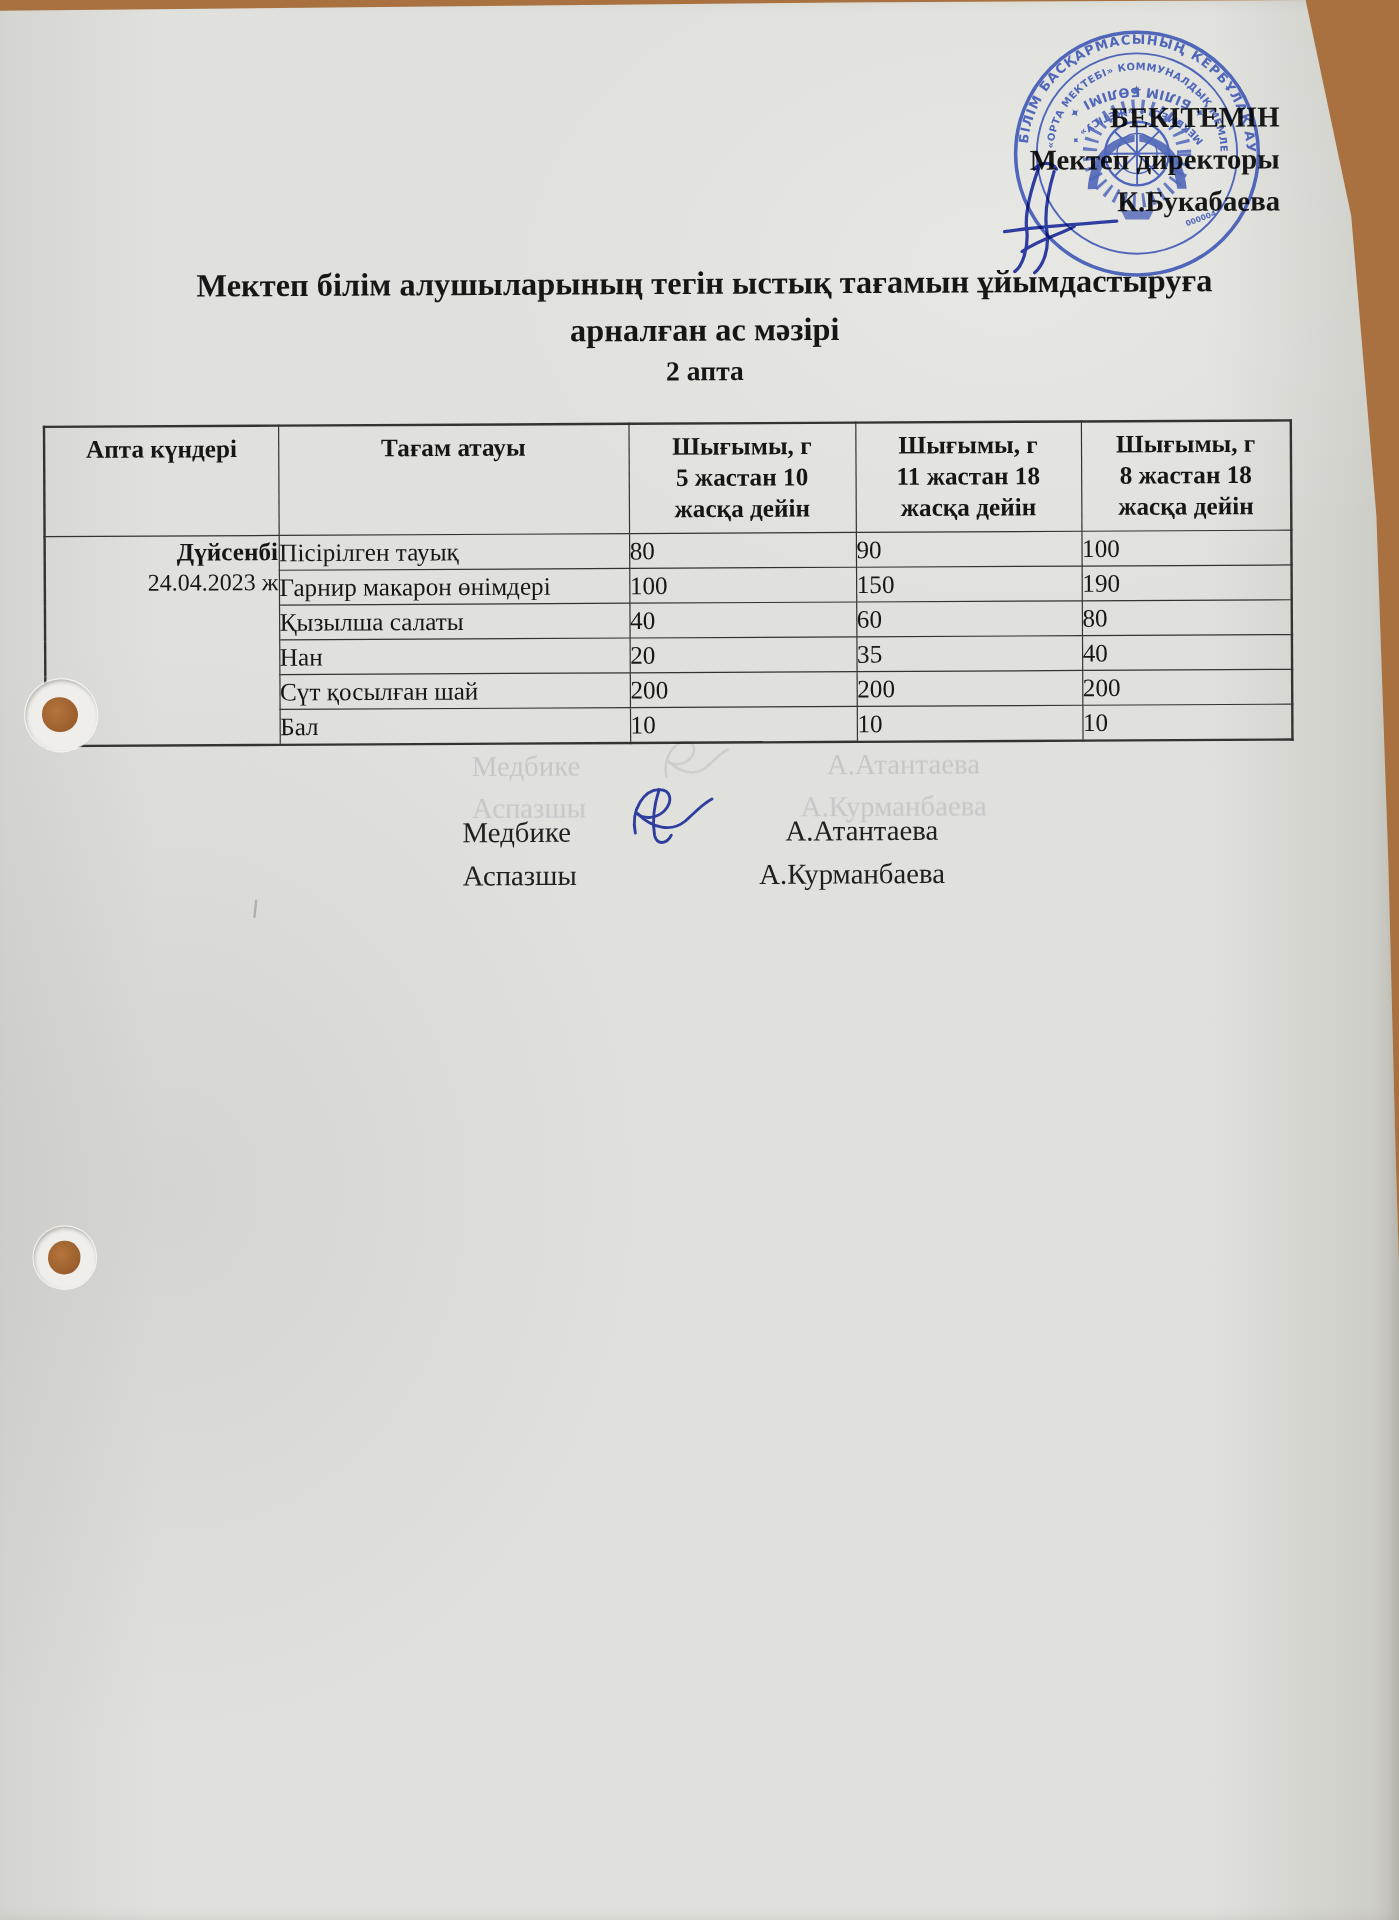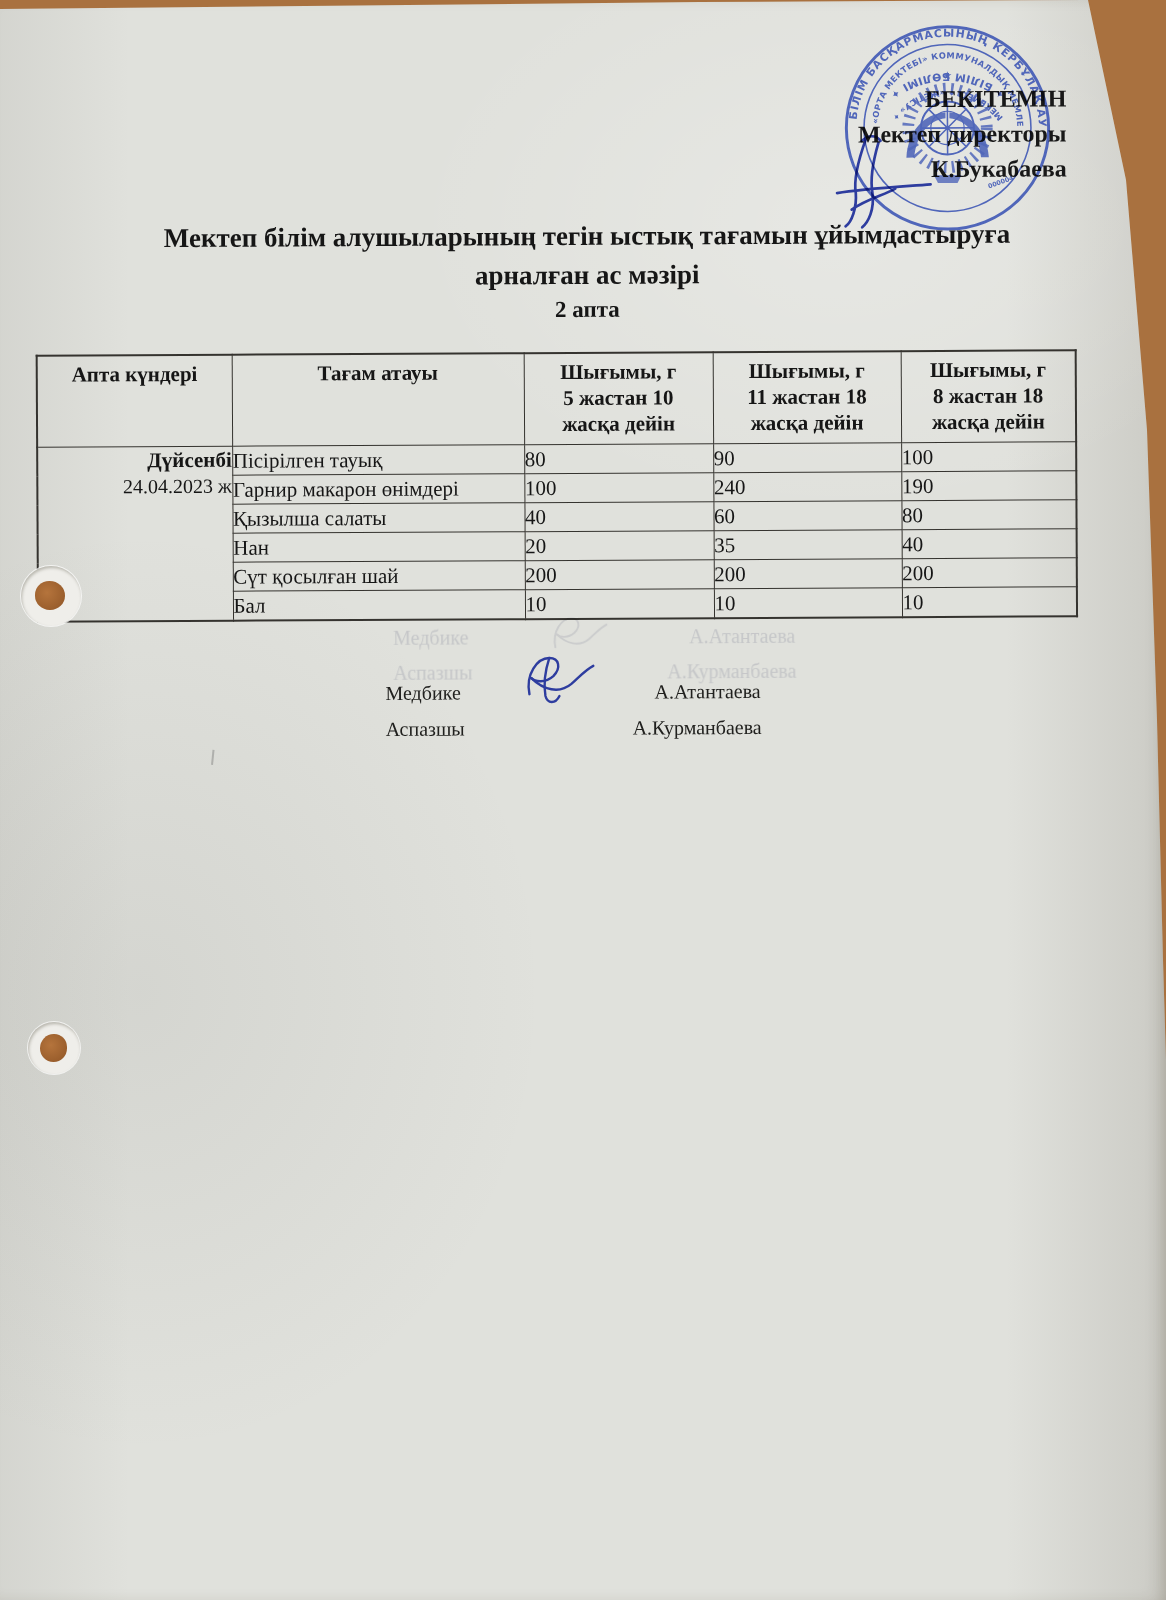--- a/index.html
+++ b/index.html
@@ -49,21 +49,21 @@
   table.menu th, table.menu td { border:1.6px solid #35332f; }
   table.menu { border:2.4px solid #35332f; }
   table.menu th { height:84px; vertical-align:top; padding-top:5px; font-weight:bold; text-align:center; line-height:26px; }
   table.menu td { height:28px; line-height:26px; padding:0; }
   td.day { vertical-align:top; padding:3px 6px 0 8px;text-align:right; }
   .day-name { font-weight:bold; display:block; }
   .day-date { font-size:20px; display:block; font-weight:normal; }
   td.dish { text-align:left; padding-left:8px; }
   td.val { text-align:left; }
 
-  .sig-row-text { position:absolute; font-size:20px; color:#20201e; }
+  .sig-row-text { position:absolute; font-size:24px; color:#20201e; }
   .ghost { opacity:.16; color:#3f4368; filter:blur(.6px); }
 
   .hole { position:absolute; border-radius:50%; background:#efeeea;
           box-shadow:0 0 0 1px rgba(255,255,255,.7), 1px 2px 3px rgba(90,85,70,.35) inset; }
   .hole .wood-through { position:absolute; background:#a2622e;
           background:radial-gradient(circle at 40% 40%, #b5743c, #8f5526); }
   .pencil-mark { position:absolute; left:212px; top:748px; width:2px; height:15px;
           background:rgba(95,95,95,.35); transform:rotate(6deg); }
 </style>
 </head>
@@ -162,21 +162,21 @@
             <span class="day-date">24.04.2023 ж</span>
           </td>
           <td class="dish">Пісірілген тауық</td>
           <td class="val">80</td>
           <td class="val">90</td>
           <td class="val">100</td>
         </tr>
         <tr>
           <td class="dish">Гарнир макарон өнімдері</td>
           <td class="val">100</td>
-          <td class="val">240</td>
+          <td class="val">150</td>
           <td class="val">190</td>
         </tr>
         <tr>
           <td class="dish">Қызылша салаты</td>
           <td class="val">40</td>
           <td class="val">60</td>
           <td class="val">80</td>
         </tr>
         <tr>
           <td class="dish">Нан</td>

